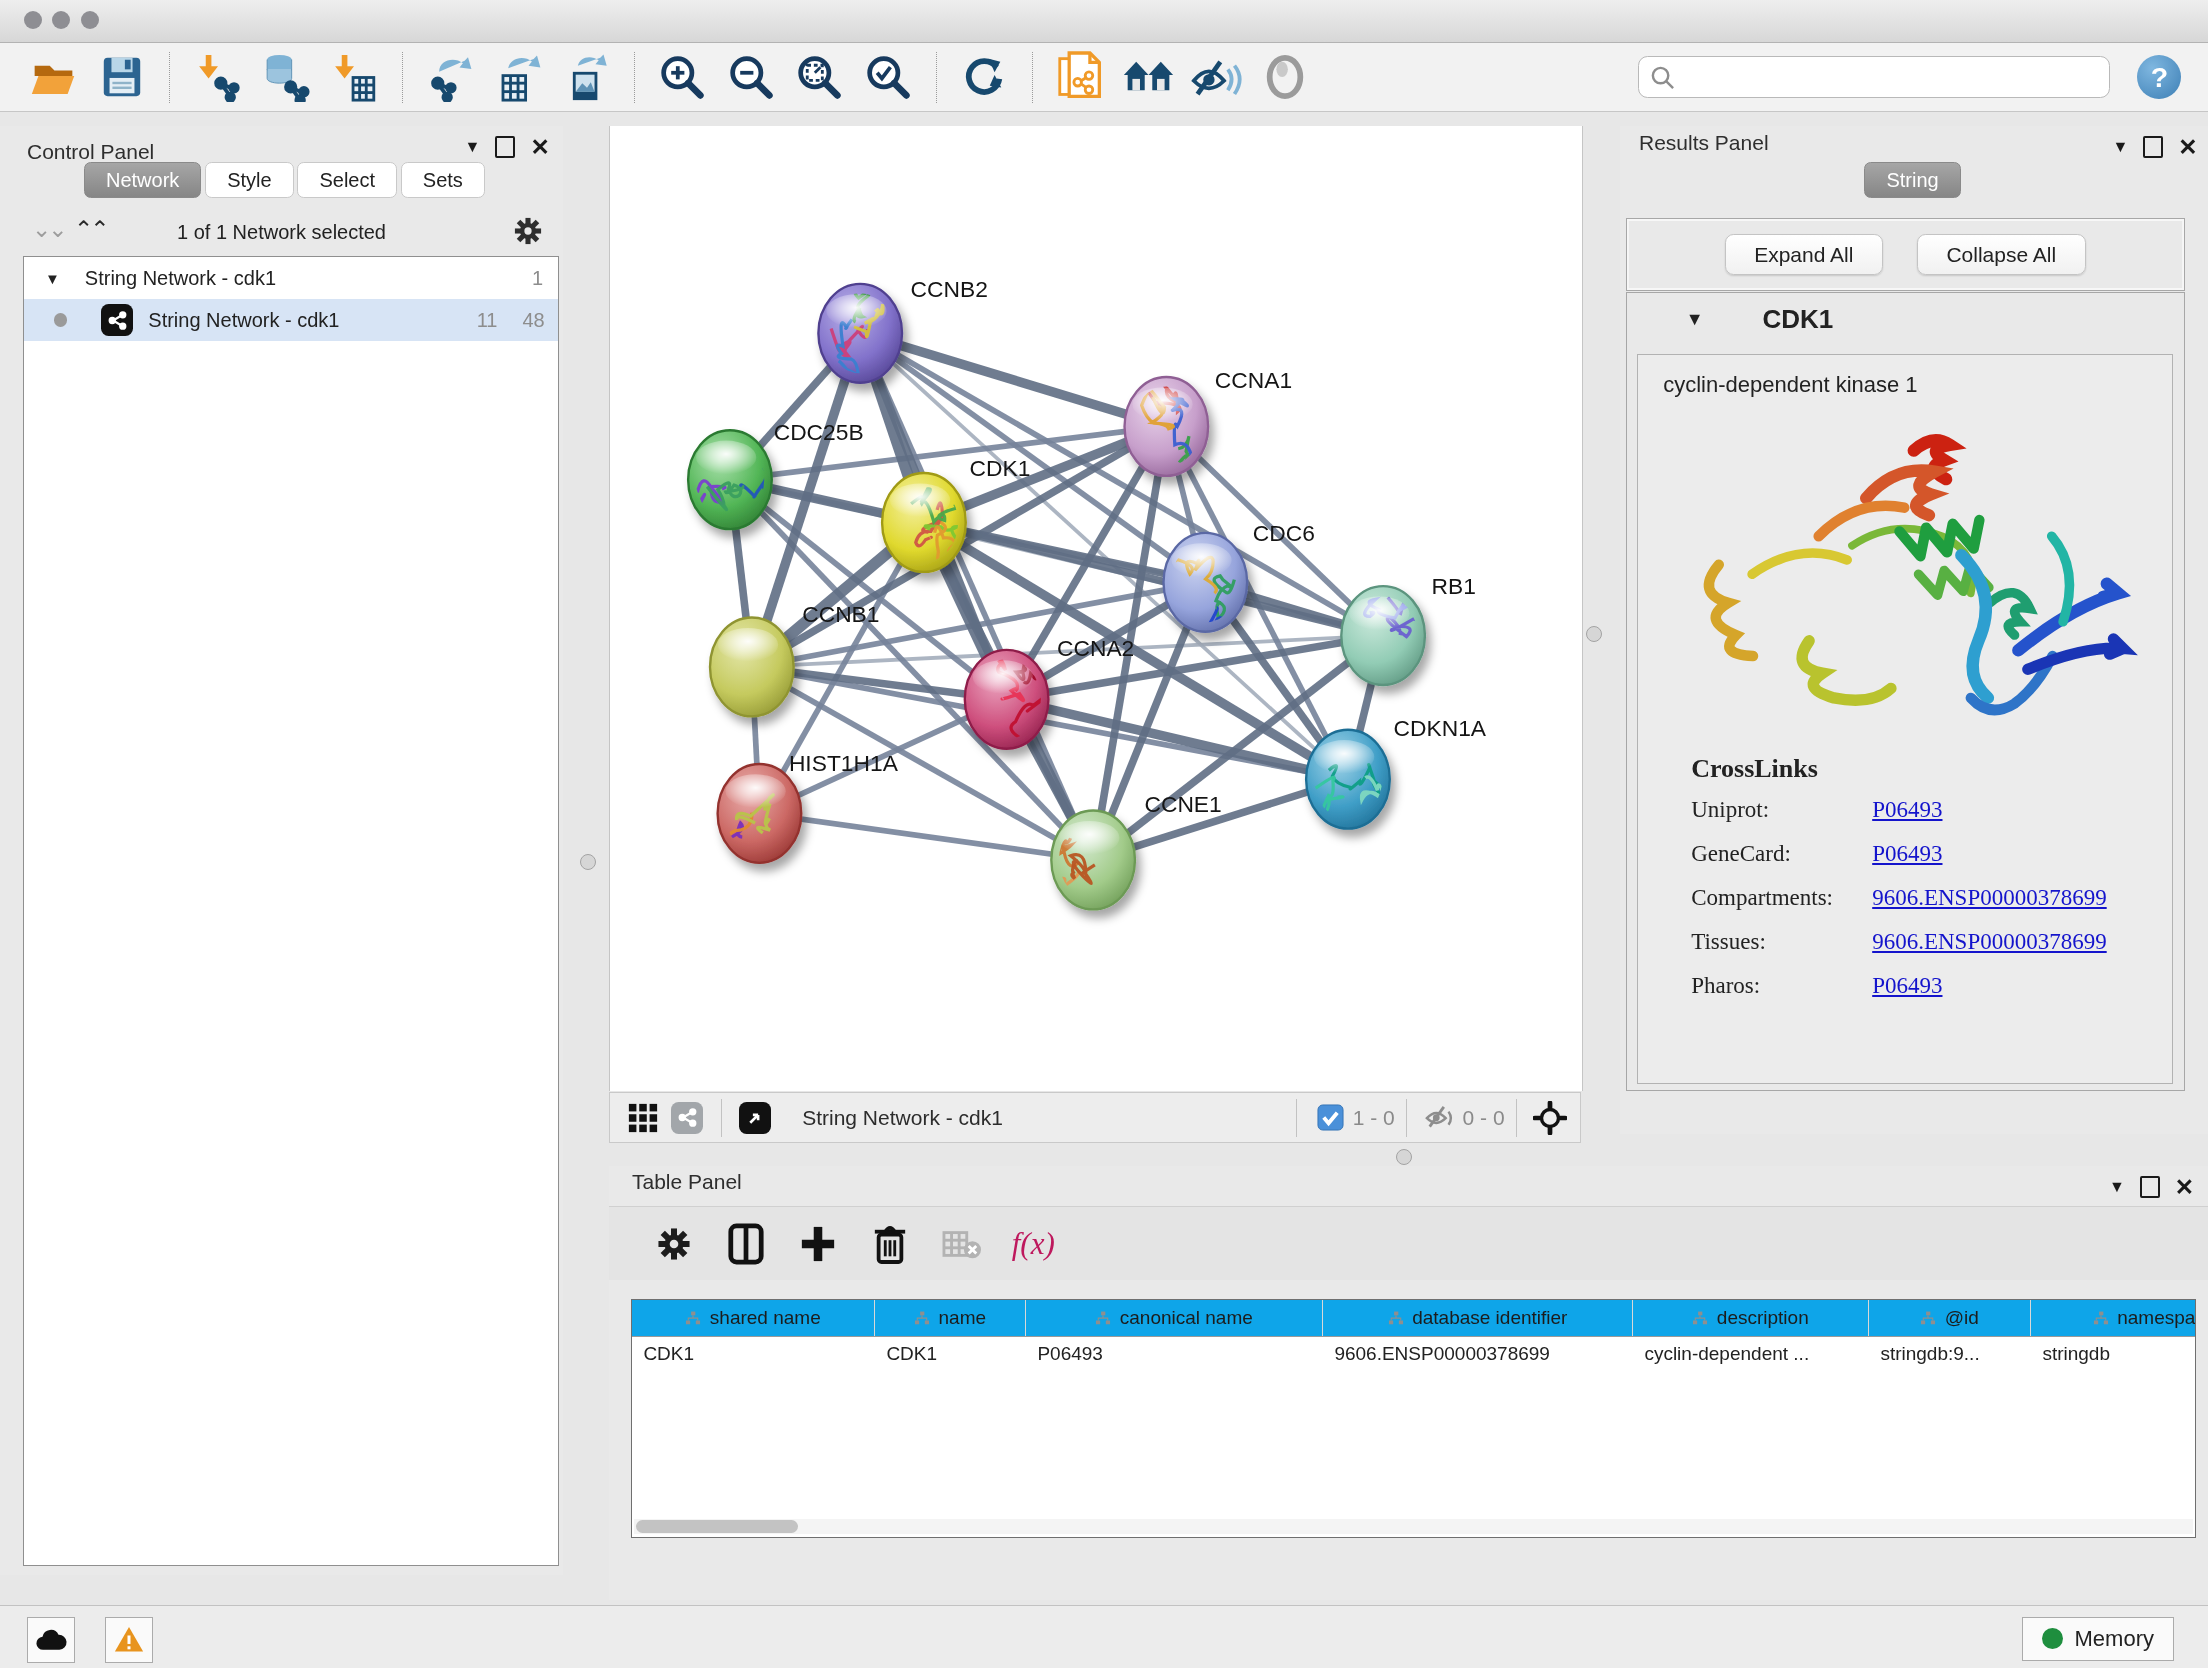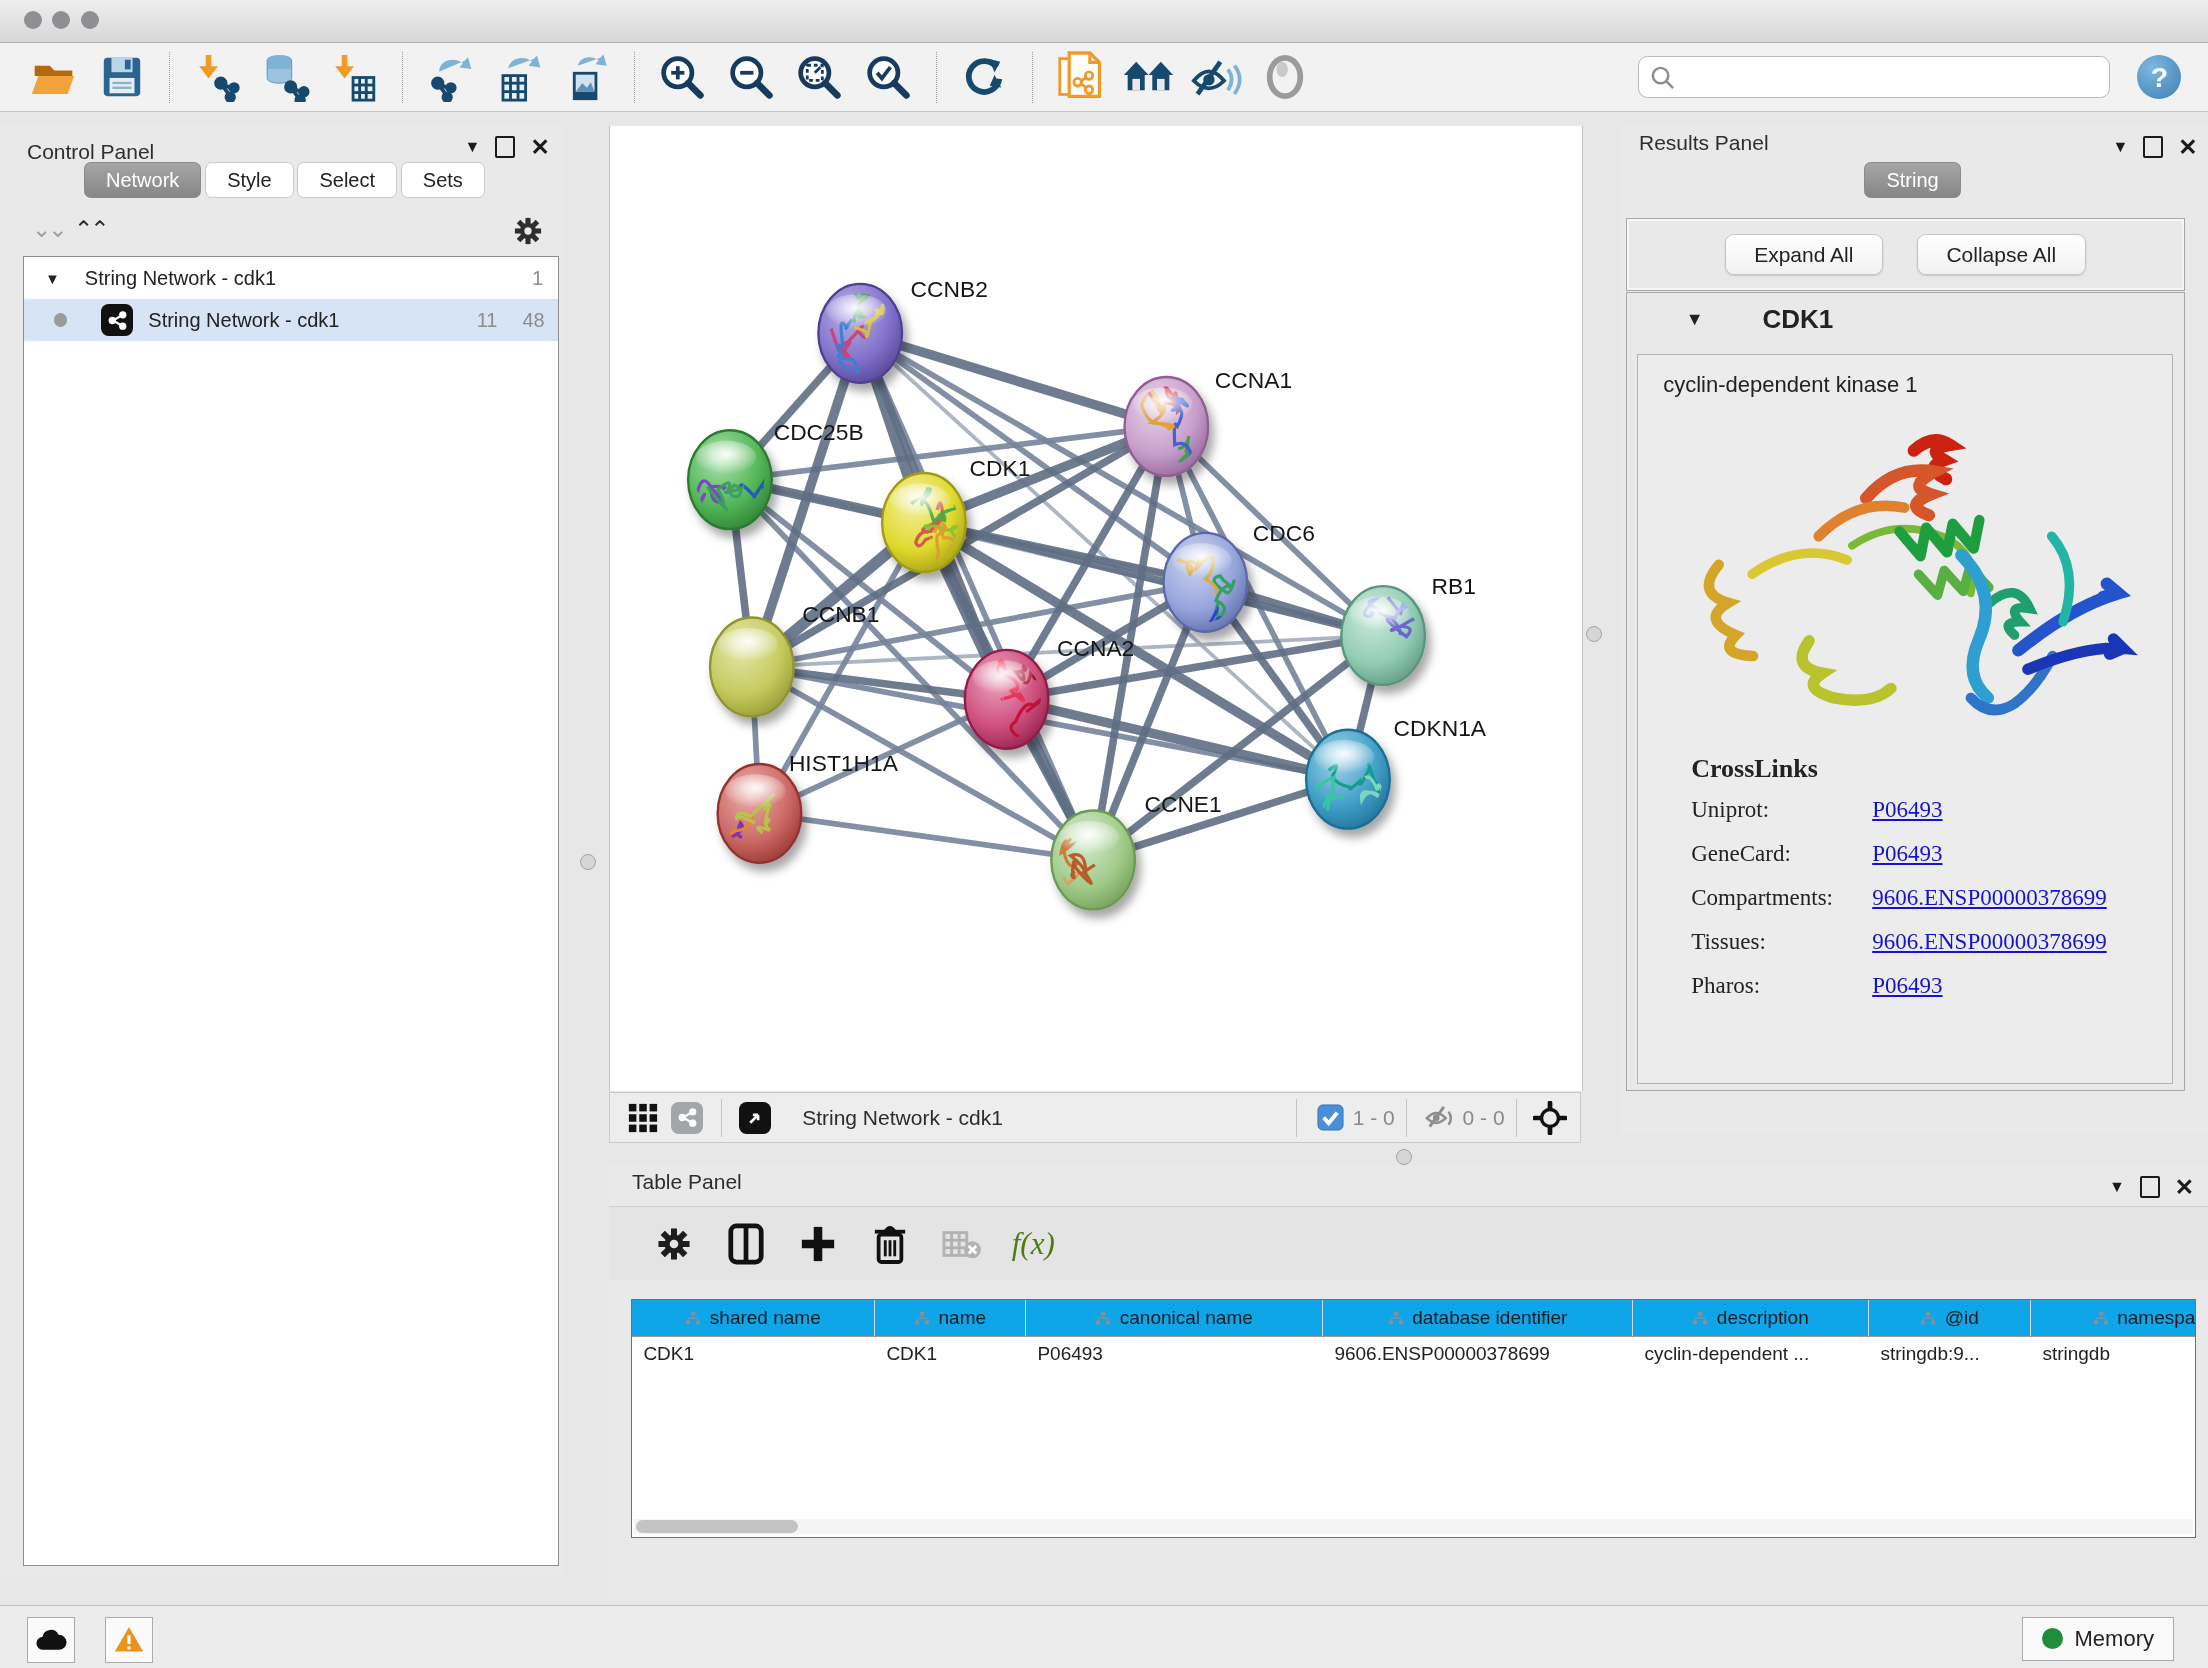--- a/index.html
+++ b/index.html
@@ -75,21 +75,21 @@
   .xl-row{display:flex;margin-bottom:18px;}
   .xl-label{width:181px;}
   .xl-link{color:#1414cc;text-decoration:underline;}
   
   #table-panel{position:absolute;left:609px;top:1166px;width:1600px;height:434px;background:#e9e9e9;}
   #tp-head{position:absolute;left:23px;top:3.8px;}
   #tp-headicons{position:absolute;right:15px;top:7.6px;}
   #tp-toolbar{position:absolute;left:0;top:40px;width:100%;height:74px;background:#e4e4e4;
     border-top:1px solid #d0d0d0;display:flex;align-items:center;padding-left:28.5px;box-sizing:border-box;}
   #tp-toolbar .tb-btn{margin:0 7.6px;}
-  .fx{font-family:"Liberation Serif",serif;font-style:italic;font-size:31px;color:#4d7c0f;margin-left:13.3px;}
+  .fx{font-family:"Liberation Serif",serif;font-style:italic;font-size:31px;color:#be185d;margin-left:13.3px;}
   #tp-tablebox{position:absolute;left:22px;top:133px;width:1565px;height:239px;background:#fff;
     border:1.9px solid #6f6f6f;box-sizing:border-box;overflow:hidden;}
   #tp-cols{display:flex;height:36px;background:#0ea5e9;border-bottom:1px solid #9a9a9a;}
   .th{display:flex;align-items:center;justify-content:center;gap:8.6px;font-size:19px;color:#1c1c1c;
     border-right:1px solid #d8d8d8;box-sizing:border-box;flex:none;overflow:hidden;white-space:nowrap;}
   #tp-row{display:flex;height:34px;align-items:center;}
   .td{font-size:19px;padding-left:11.4px;box-sizing:border-box;flex:none;overflow:hidden;white-space:nowrap;}
   #tp-hscroll{position:absolute;left:1.9px;right:1.9px;bottom:2.9px;height:15px;background:#f4f4f4;}
   #tp-thumb{position:absolute;left:1.9px;top:1px;width:162px;height:12.4px;border-radius:6.7px;background:#c3c3c3;}
   #tp-tabs{position:absolute;left:0;right:0;top:384px;text-align:center;}
@@ -300,20 +300,21 @@
       <span class="ph-caret">▼</span>
       <span class="ph-float"></span>
       <span class="ph-x">✕</span>
     </div>
     <div id="cp-tabs">
       <span class="tabbtn sel">Network</span><span class="tabbtn">Style</span><span class="tabbtn">Select</span><span class="tabbtn">Sets</span>
     </div>
     <div id="cp-status">
       <span class="chev" style="left:32px;color:#9d9d9d">⌄⌄</span>
       <span class="chev" style="left:74px;color:#2b2b2b">⌃⌃</span>
+      <div style="text-align:center;font-size:20px;padding-top:11.4px">1 of 1 Network selected</div>
       <svg width="32" height="32" viewBox="0 0 44 44" style="position:absolute;right:19px;top:4.8px">
         <g stroke="#2e2e2e" stroke-width="7">
           <line x1="22" y1="4" x2="22" y2="40"></line>
             <line x1="4" y1="22" x2="40" y2="22"></line>
           <line x1="9" y1="9" x2="35" y2="35"></line>
             <line x1="35" y1="9" x2="9" y2="35"></line>
         </g>
         <circle cx="22" cy="22" r="11" fill="#2e2e2e"></circle>
         <circle cx="22" cy="22" r="5" fill="#e9e9e9"></circle>
       </svg>

